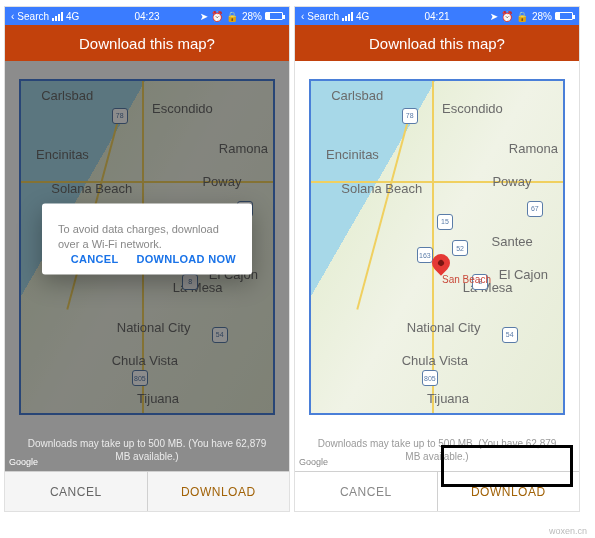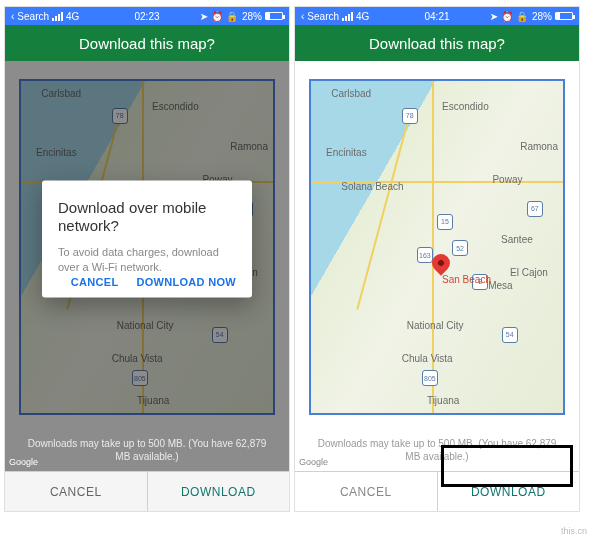--- a/index.html
+++ b/index.html
@@ -9,40 +9,40 @@
     .status { height: 18px; background: #3a7cff; color: #fff; font-size: 10px; display: flex; align-items: center; padding: 0 6px; position: relative; }
     .status .left { display: flex; align-items: center; gap: 3px; }
     .status .center { position: absolute; left: 50%; transform: translateX(-50%); }
     .status .right { position: absolute; right: 6px; display: flex; align-items: center; gap: 3px; }
     .signal { display: inline-flex; align-items: flex-end; gap: 1px; }
     .signal i { width: 2px; background: #fff; display: block; }
     .signal i:nth-child(1){height:3px}.signal i:nth-child(2){height:5px}.signal i:nth-child(3){height:7px}.signal i:nth-child(4){height:9px}
     .battery { width: 18px; height: 8px; border: 1px solid #fff; border-radius: 1px; position: relative; }
     .battery::after { content:''; position:absolute; right:-3px; top:2px; width:2px; height:4px; background:#fff; }
     .battery i { display:block; width:28%; height:100%; background:#fff; }
-    .header { height: 36px; background: #15803d; color: #fff; font-size: 15px; display: flex; align-items: center; justify-content: center; font-weight: 400; }
+    .header { height: 36px; background: #c2410c; color: #fff; font-size: 15px; display: flex; align-items: center; justify-content: center; font-weight: 400; }
     .mapbox { position: absolute; top: 54px; bottom: 40px; left: 0; right: 0; padding: 18px 14px 56px; }
     .mapframe { width: 100%; height: 100%; border: 2px solid #4a7fd8; position: relative; overflow: hidden; }
     .map { width: 100%; height: 100%; position: relative; background: linear-gradient(120deg, #a7d8e8 0%, #a7d8e8 28%, #e8efd8 28%, #f0f3e6 50%, #e6ecd6 100%); }
-    .city { position: absolute; font-size: 10px; color: #6b6b6b; white-space: nowrap; }
+    .city { position: absolute; font-size: 13px; color: #6b6b6b; white-space: nowrap; }
     .route { position: absolute; background: #f0d060; }
     .r1 { width: 2px; height: 100%; left: 48%; top: 0; }
     .r2 { width: 100%; height: 2px; top: 30%; left: 0; }
     .r3 { width: 2px; height: 60%; left: 28%; top: 10%; transform: rotate(15deg); }
     .shield { position: absolute; width: 16px; height: 16px; background: #fff; border: 1px solid #5a7ca8; border-radius: 3px; font-size: 7px; color: #5a7ca8; display: flex; align-items: center; justify-content: center; }
     .pin { position: absolute; width: 18px; height: 18px; background: #e53935; border-radius: 50% 50% 50% 0; transform: rotate(-45deg); left: 48%; top: 52%; }
     .pin::after { content:''; position:absolute; width:6px; height:6px; background:#7a1512; border-radius:50%; top:6px; left:6px; }
     .pinlabel { position: absolute; font-size: 10px; color: #c94a3b; left: 52%; top: 58%; }
     .footnote { position: absolute; bottom: 48px; left: 0; right: 0; text-align: center; font-size: 10px; color: #eaeaea; padding: 0 20px; line-height: 1.3; z-index: 3; }
     .footnote.dark { color: #9a9a9a; }
     .bbar { position: absolute; bottom: 0; left: 0; right: 0; height: 40px; display: flex; border-top: 1px solid #d0d0d0; }
     .bbar .btn { flex: 1; display: flex; align-items: center; justify-content: center; font-size: 12px; letter-spacing: 0.5px; border-right: 1px solid #d0d0d0; background: #f5f5f5; }
     .bbar .btn:last-child { border-right: none; }
     .bbar .cancel { color: #666; }
-    .bbar .dl { color: #0f766e; font-weight: 500; }
+    .bbar .dl { color: #a16207; font-weight: 500; }
     .bbar.light .btn { background: #fff; }
     .bbar.light .cancel { color: #888; }
     .overlay { position: absolute; inset: 54px 0 40px 0; background: rgba(0,0,0,0.45); z-index: 2; }
     .dialog { position: absolute; left: 50%; top: 46%; transform: translate(-50%,-50%); width: 210px; background: #fff; border-radius: 3px; box-shadow: 0 8px 24px rgba(0,0,0,0.3); padding: 18px 16px 10px; z-index: 4; }
     .dialog h3 { font-size: 15px; font-weight: 500; color: #333; margin-bottom: 10px; line-height: 1.2; }
     .dialog p { font-size: 11px; color: #888; line-height: 1.4; }
     .dialog .actions { display: flex; justify-content: flex-end; gap: 18px; }
     .dialog .actions span { font-size: 11px; font-weight: 600; color: #1a73e8; letter-spacing: 0.3px; }
     .hl { position: absolute; border: 3px solid #000; pointer-events: none; z-index: 5; }
     .hl1 { right: 6px; bottom: 24px; width: 132px; height: 42px; }
@@ -61,21 +61,21 @@
         <span>‹</span>
         <span>Search</span>
         <span class="signal">
             <i></i>
             <i></i>
             <i></i>
             <i></i>
           </span>
         <span>4G</span>
       </div>
-      <div class="center">02:23</div>
+      <div class="center">04:23</div>
       <div class="right">
         <span>➤</span>
         <span>⏰</span>
         <span>🔒</span>
         <span>28%</span>
         <span class="battery">
             <i></i>
           </span>
       </div>
     </div>
@@ -109,21 +109,20 @@
           <span class="shield" style="top:36%;right:8%">67</span>
         </div>
       </div>
     </div>
 
     <div class="overlay"></div>
     <div class="google">Google</div>
     <div class="footnote">Downloads may take up to 500 MB. (You have 62,879 MB available.)</div>
 
     <div class="dialog">
-      <h3>Download over mobile network?</h3>
       <p>To avoid data charges, download over a Wi-Fi network.</p>
       <div class="actions">
         <span>CANCEL</span>
         <span>DOWNLOAD NOW</span>
       </div>
     </div>
 
     <div class="bbar">
       <div class="btn cancel">CANCEL</div>
       <div class="btn dl">DOWNLOAD</div>
@@ -193,13 +192,13 @@
 
     <div class="bbar light">
       <div class="btn cancel">CANCEL</div>
       <div class="btn dl">DOWNLOAD</div>
     </div>
     <div class="hl hl1"></div>
   </div>
 
 </div>
 
-<div class="watermark">this.cn</div>
+<div class="watermark">woxen.cn</div>
 
 </body></html>

